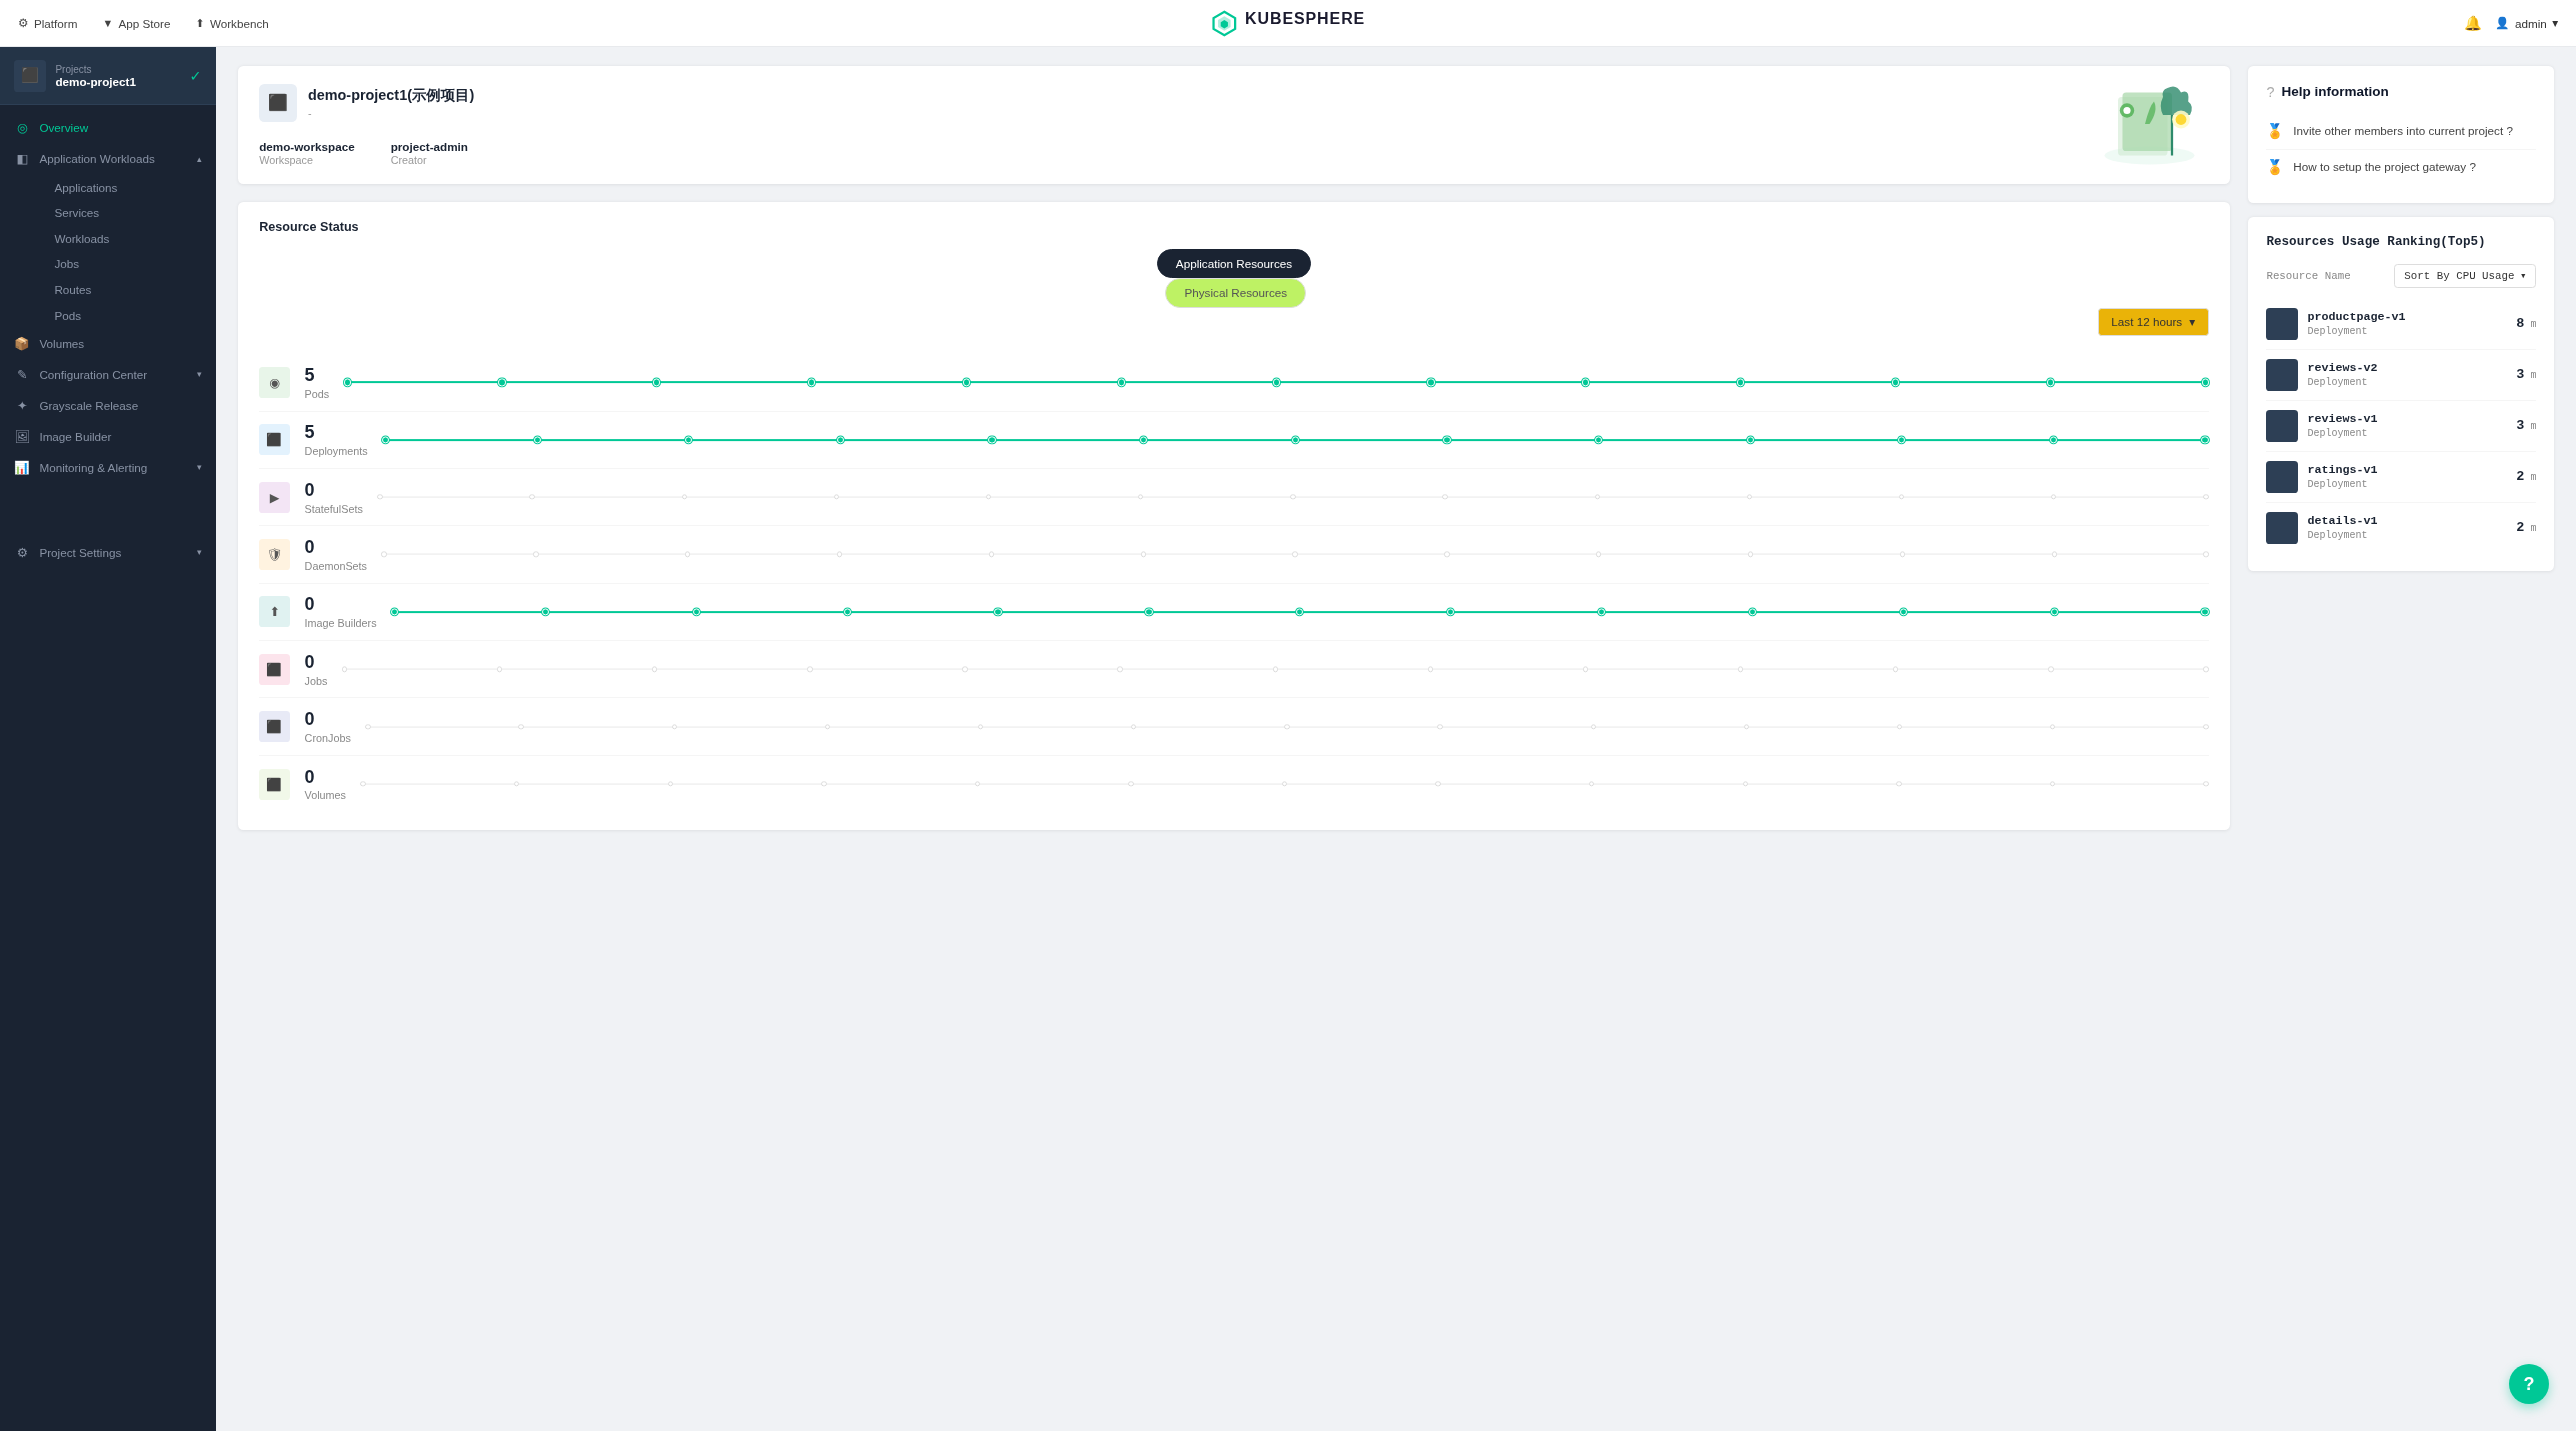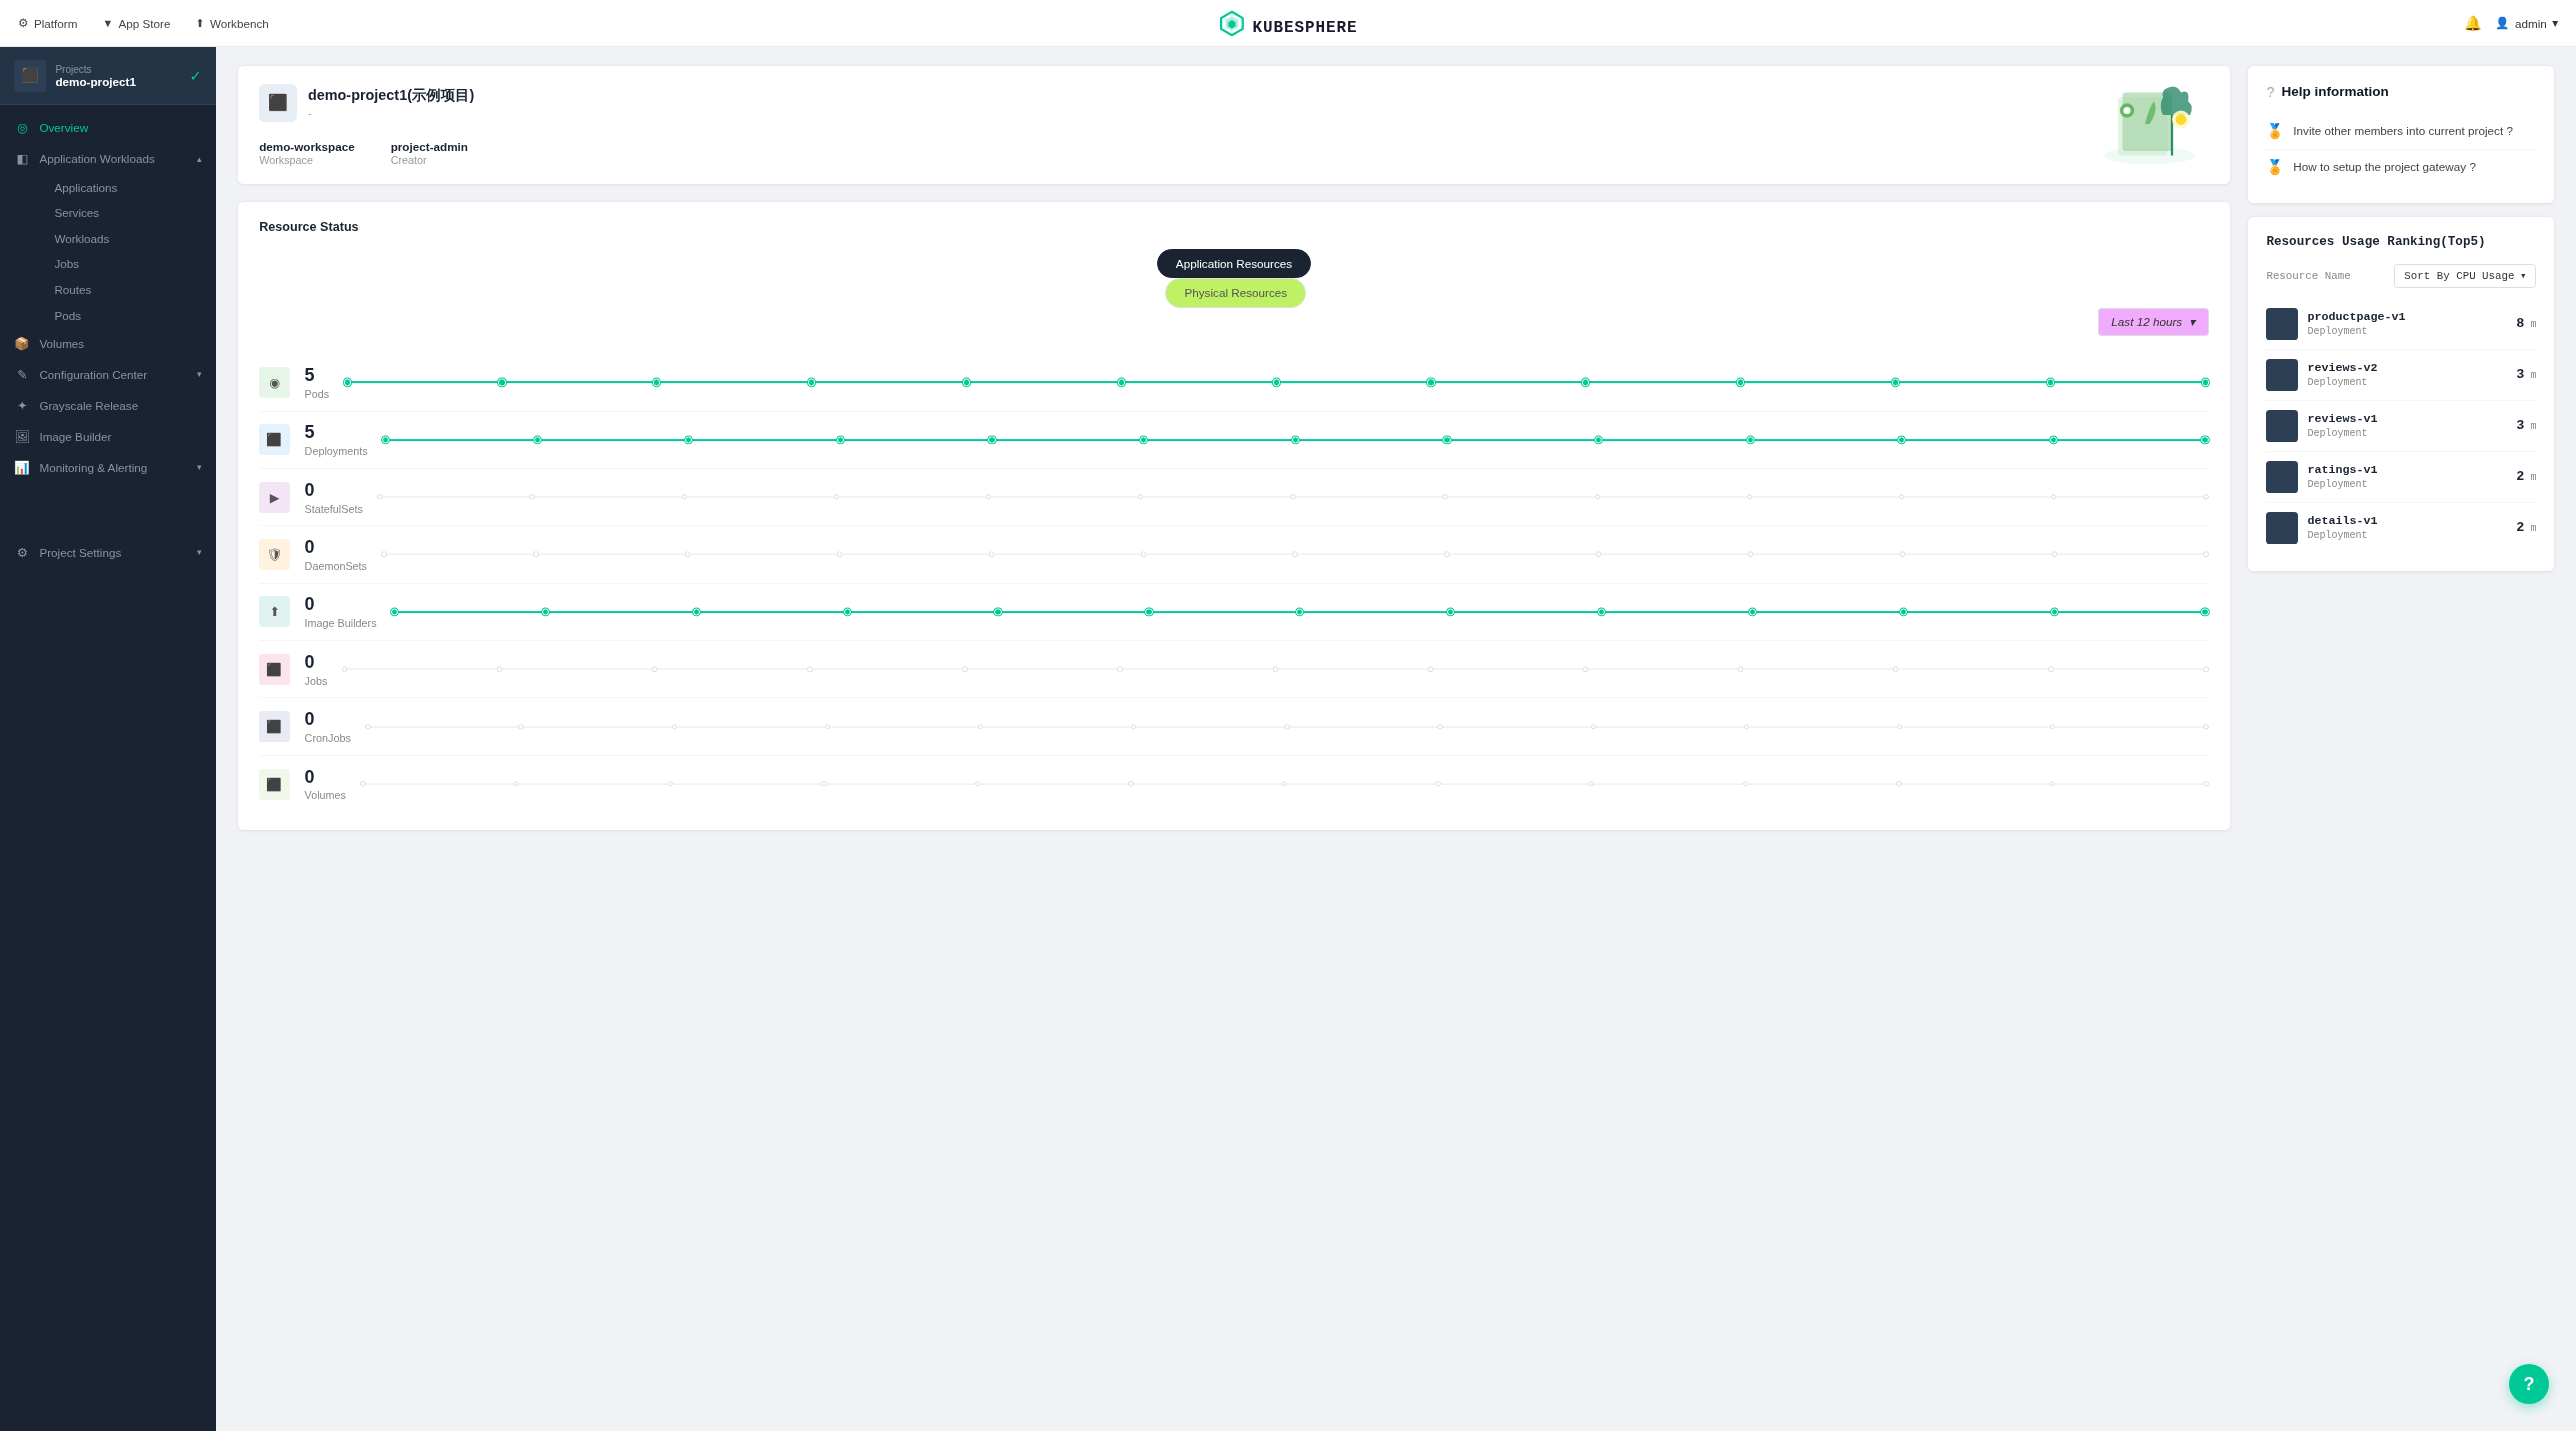--- a/index.html
+++ b/index.html
@@ -6,21 +6,21 @@
     body { font-family: -apple-system, BlinkMacSystemFont, 'Segoe UI', sans-serif; background: #f0f2f5; font-size: 11.7px; color: #333; }
 
     
     .topnav {
       display: flex; align-items: center; background: #fff;
       height: 47px; padding: 0 18px; border-bottom: 0.9px solid #e8eaed;
       position: fixed; top: 0; left: 0; right: 0; z-index: 100;
     }
     .topnav-left { display: flex; align-items: center; gap: 25px; }
     .topnav-item { display: flex; align-items: center; gap: 5.4px; font-size: 11.7px; color: #444; cursor: pointer; }
-    .topnav-logo { position: absolute; left: 50%; transform: translateX(-50%); display: flex; align-items: flex-end; gap: 7.2px; font-family: Liberation Mono, monospace; }
+    .topnav-logo { position: absolute; left: 50%; transform: translateX(-50%); display: flex; align-items: flex-start; gap: 7.2px; }
     .topnav-right { margin-left: auto; display: flex; align-items: center; gap: 12.6px; }
     .logo-icon { width: 27px; height: 27px; }
     .logo-text { font-size: 16px; font-weight: 700; color: #1a1a2e; letter-spacing: 0.9px; }
 
     
     .sidebar {
       width: 216px; background: #1a2332; min-height: calc(100vh - 47px);
       position: fixed; left: 0; top: 47px; overflow-y: auto; bottom: 0;
     }
     .sidebar-project {
@@ -78,22 +78,22 @@
     
     .resource-status-card { padding: 18px 21.6px; margin-top: 18px; }
     .resource-tabs { display: flex; gap: 0; margin-bottom: 18px; align-items: center; flex-direction: column; }
     .resource-tab {
       padding: 7.2px 18px; border-radius: 18px; cursor: pointer; font-size: 11.7px;
       border: 0.9px solid #ddd; background: #bef264; color: #555;
     }
     .resource-tab.active { background: #1a2332; color: #fff; border-color: #1a2332; }
     .time-select {
       margin-left: auto; padding: 6.3px 12.6px; border: 0.9px solid #ddd; border-radius: 3.6px;
-      background: #f0abfc; font-size: 11.7px; color: #333; cursor: pointer; display: flex;
-      align-items: center; gap: 7.2px; font-style: italic;
+      background: #eab308; font-size: 11.7px; color: #333; cursor: pointer; display: flex;
+      align-items: center; gap: 7.2px;
     }
 
     .resource-row {
       display: flex; align-items: center; padding: 10.8px 0;
       border-bottom: 0.9px solid #f5f5f5; gap: 14.4px;
     }
     .resource-row:last-child { border-bottom: none; }
     .resource-icon {
       width: 31px; height: 31px; background: #e8eef5; border-radius: 3.6px;
       display: flex; align-items: center; justify-content: center; font-size: 12.6px; color: #555; flex-shrink: 0;

